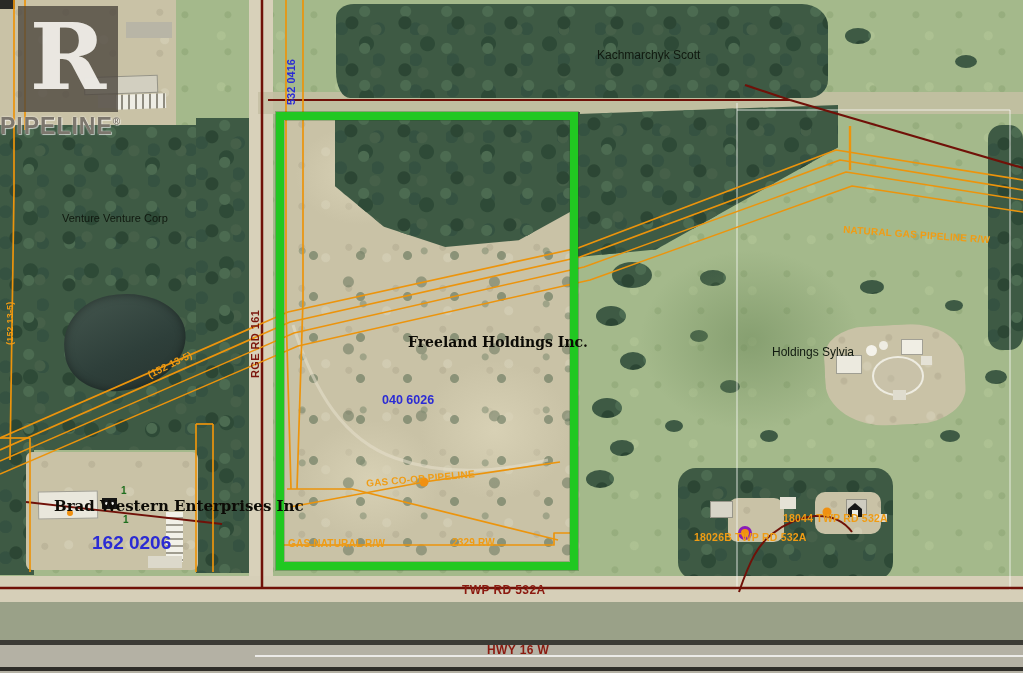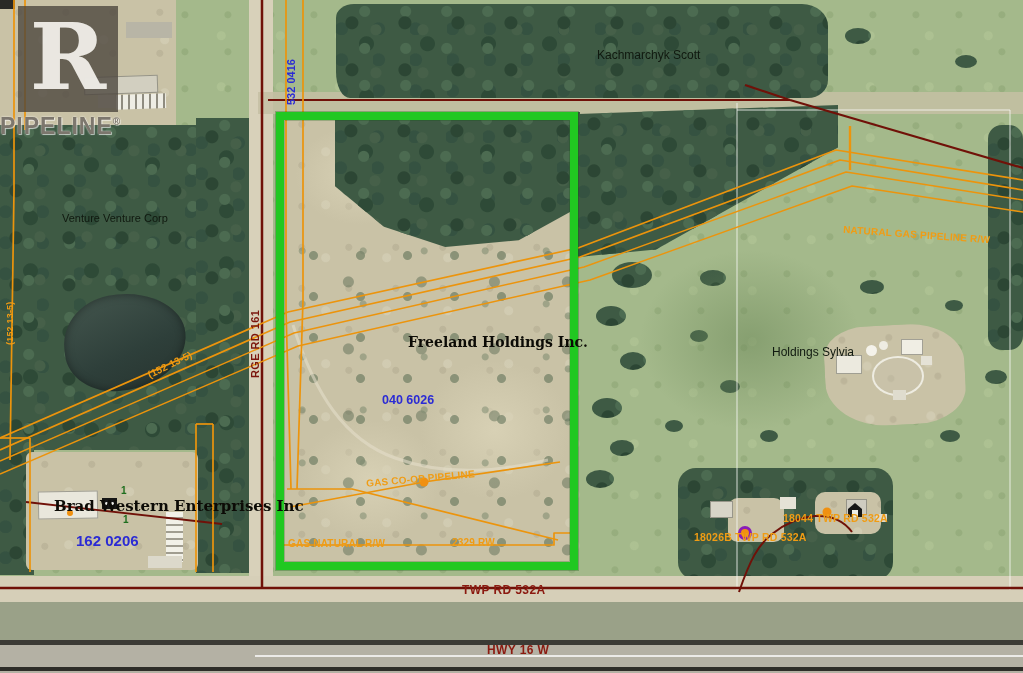--- a/index.html
+++ b/index.html
@@ -201,21 +201,21 @@
   <div id="green-box"></div>
 
   <div class="lbl black" style="left:597px;top:49px;">Kachmarchyk Scott</div>
   <div class="lbl black" style="left:62px;top:213px;font-size:11px;">Venture Venture Corp</div>
   <div class="lbl serifb" style="left:384px;top:335px;font-size:14px;margin-left:24px;">Freeland Holdings Inc.</div>
   <div class="lbl black" style="left:772px;top:346px;">Holdings Sylvia</div>
   <div class="lbl serifb" style="left:54px;top:499px;font-size:15px;">Brad Western Enterprises Inc</div>
 
   <div class="lbl blue vert" style="left:286px;top:105px;width:55px;font-size:11px;">532 0416</div>
   <div class="lbl blue" style="left:382px;top:394px;font-size:12.5px;">040 6026</div>
-  <div class="lbl blue" style="left:76px;top:533px;font-size:15px;">162 0206</div>
+  <div class="lbl blue" style="left:92px;top:533px;font-size:19px;">162 0206</div>
 
   <div class="lbl red vert" style="left:250px;top:378px;width:70px;font-size:11px;color:#7a150c;">RGE RD 161</div>
   <div class="lbl red" style="left:462px;top:584px;">TWP RD 532A</div>
   <div class="lbl red" style="left:487px;top:644px;">HWY 16 W</div>
 
   <div class="lbl orange-t" style="left:843px;top:230px;transform:rotate(4deg);">NATURAL GAS PIPELINE R/W</div>
   <div class="lbl orange-t" style="left:288px;top:539px;">GAS NATURAL R/W</div>
   <div class="lbl orange-t" style="left:452px;top:538px;">2329 RW</div>
   <div class="lbl orange-t" style="left:366px;top:474px;transform:rotate(-5deg);">GAS CO-OP PIPELINE</div>
   <div class="lbl orange-t" style="left:146px;top:360px;transform:rotate(-26deg);">(152 13-5)</div>

